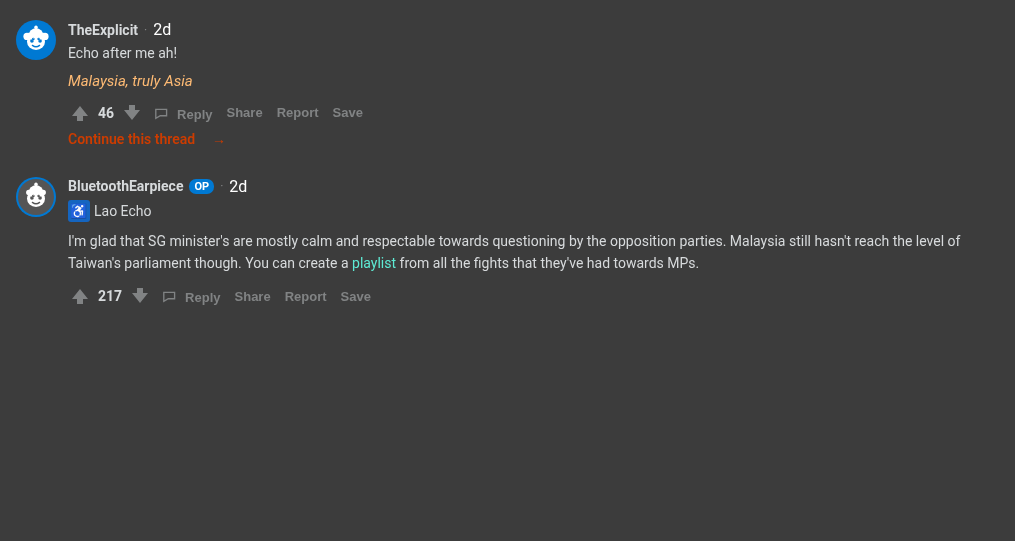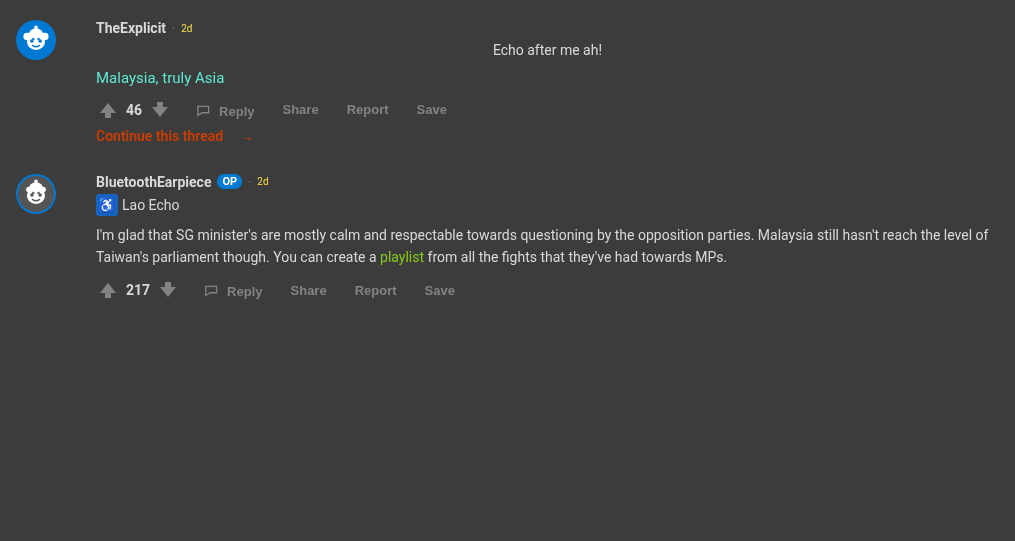--- a/index.html
+++ b/index.html
@@ -34,21 +34,20 @@
       overflow: hidden;
     }
 
     .avatar svg {
       width: 36px;
       height: 36px;
     }
 
     .comment-body {
       flex: 1;
-      margin-left: 28px;
     }
 
     .comment-header {
       display: flex;
       align-items: center;
       gap: 6px;
       margin-bottom: 4px;
     }
 
     .username {
@@ -60,40 +59,40 @@
     .op-badge {
       background-color: #0079d3;
       color: #fff;
       font-size: 11px;
       font-weight: 700;
       padding: 1px 5px;
       border-radius: 7px;
     }
 
     .timestamp {
-      color: #fde047;
-      font-size: 10px;
+      color: #ffffff;
+      font-size: 16px;
     }
 
     .dot {
       color: #818384;
       font-size: 12px;
     }
 
     .comment-text {
       font-size: 14px;
       color: #d7dadc;
       line-height: 1.5;
       margin-bottom: 6px;
-      text-align: center;
     }
 
     .comment-text-italic {
+      font-style: italic;
       font-size: 15px;
-      color: #5eead4;
+      color: #fdba74;
       margin-bottom: 8px;
       line-height: 1.5;
     }
 
     .emoji-label {
       display: inline-flex;
       align-items: center;
       gap: 4px;
       font-size: 14px;
       color: #d7dadc;
@@ -108,21 +107,21 @@
       background-color: #1565c0;
       color: white;
       font-size: 14px;
       text-align: center;
       line-height: 22px;
     }
 
     .comment-actions {
       display: flex;
       align-items: center;
-      gap: 20px;
+      gap: 6px;
       margin-top: 4px;
     }
 
     .vote-section {
       display: flex;
       align-items: center;
       gap: 6px;
     }
 
     .vote-btn {
@@ -180,21 +179,21 @@
     }
 
     .comment-long-text {
       font-size: 14px;
       color: #d7dadc;
       line-height: 1.6;
       margin-bottom: 10px;
     }
 
     .comment-long-text a {
-      color: #84cc16;
+      color: #5eead4;
       text-decoration: none;
     }
   </style>
 </head>
 <body>
 
 <div class="comment-thread">
 
   <div class="comment">
     <div class="avatar">

